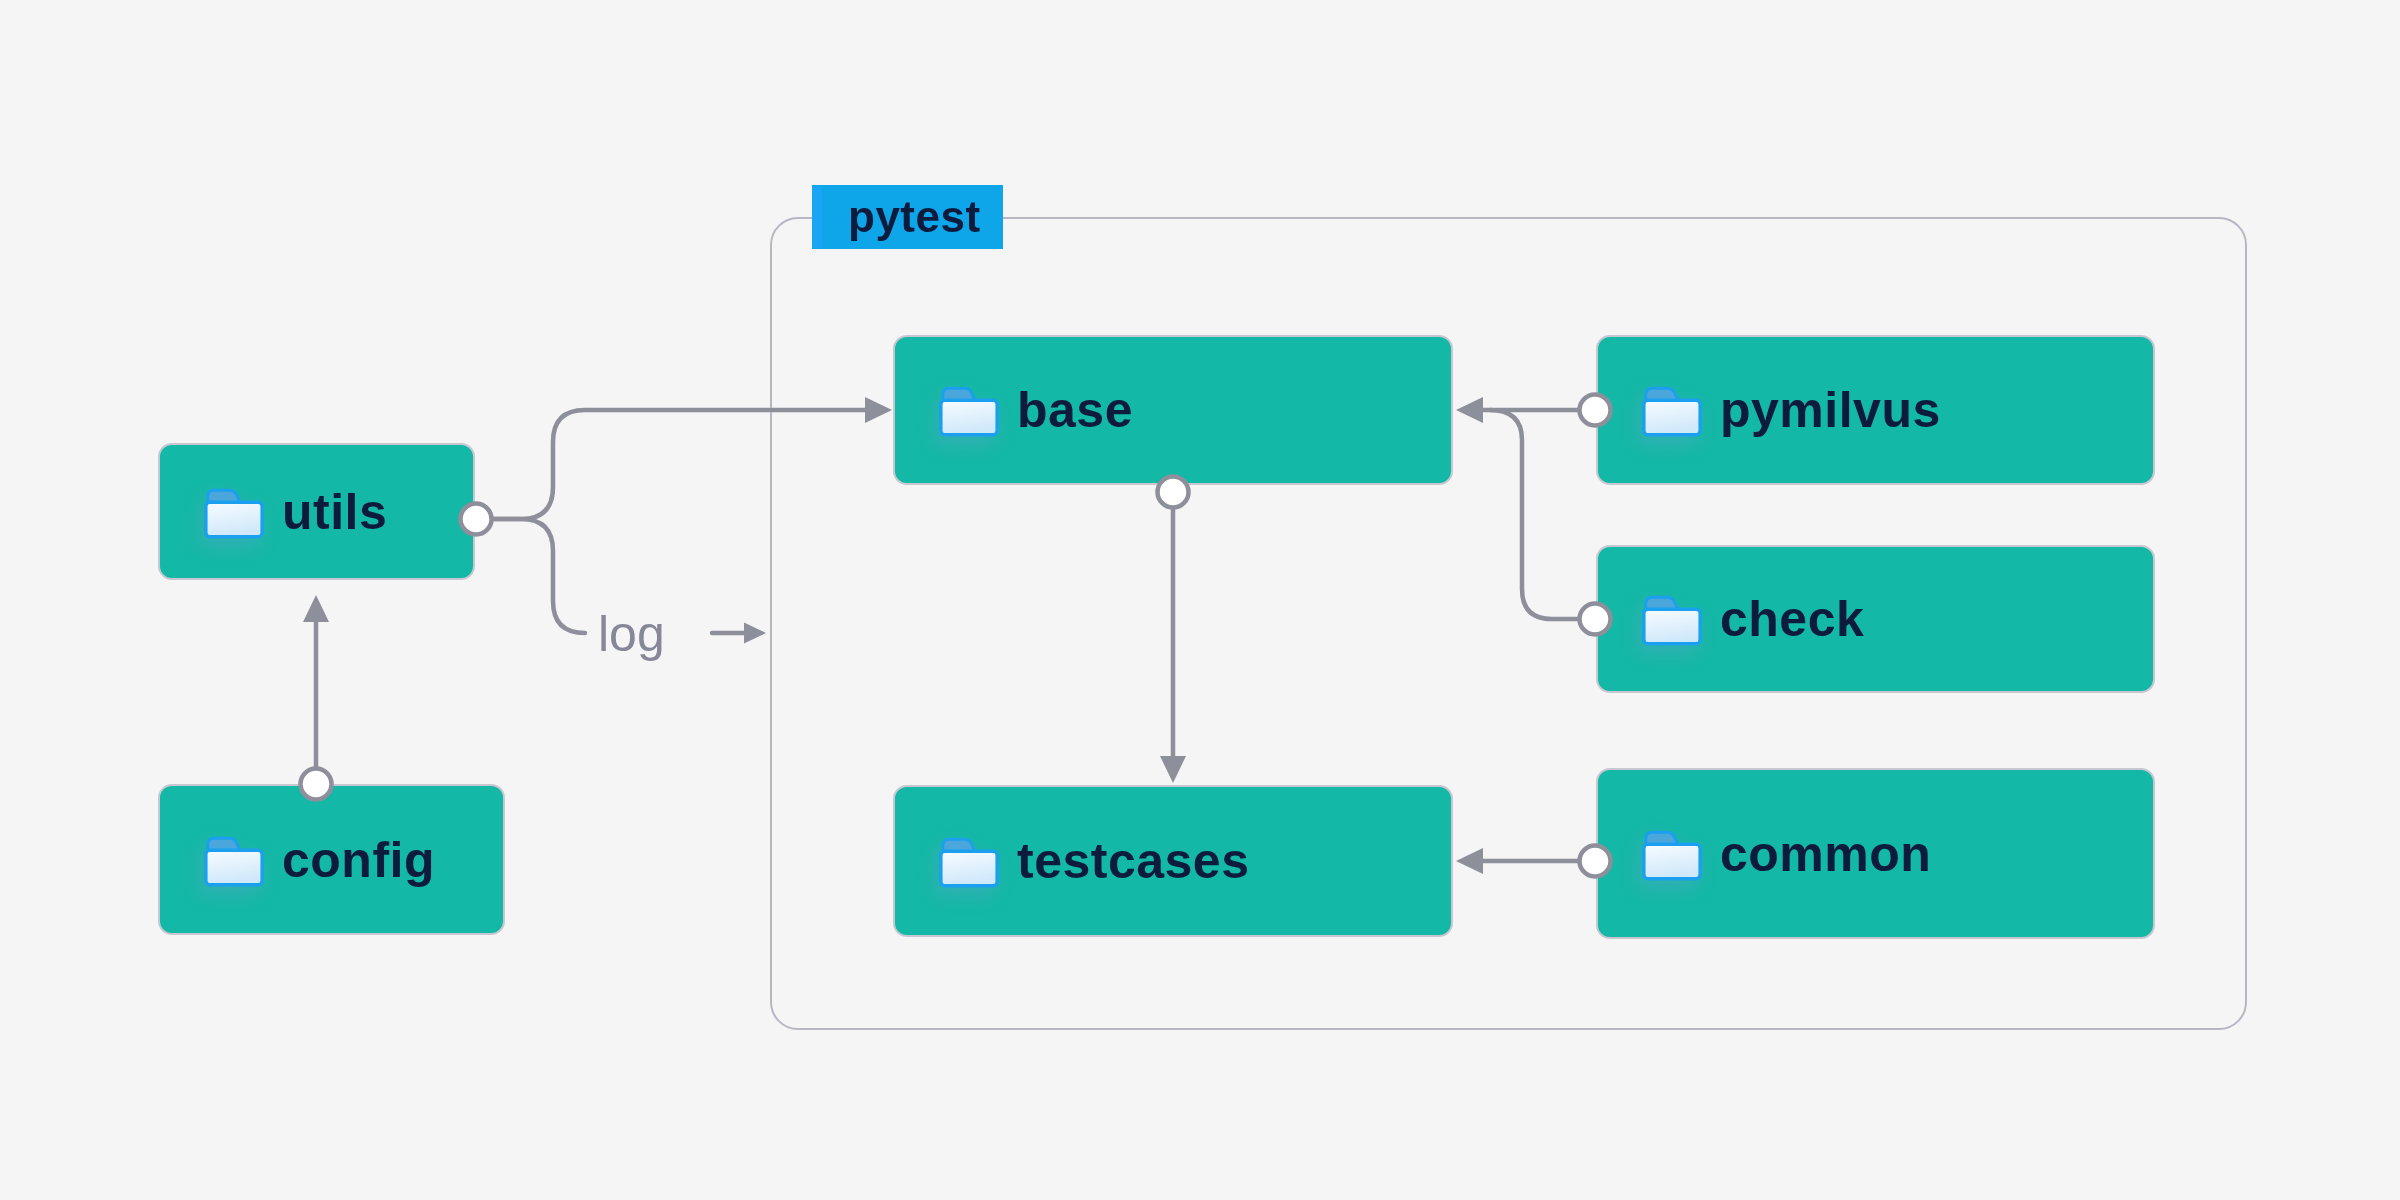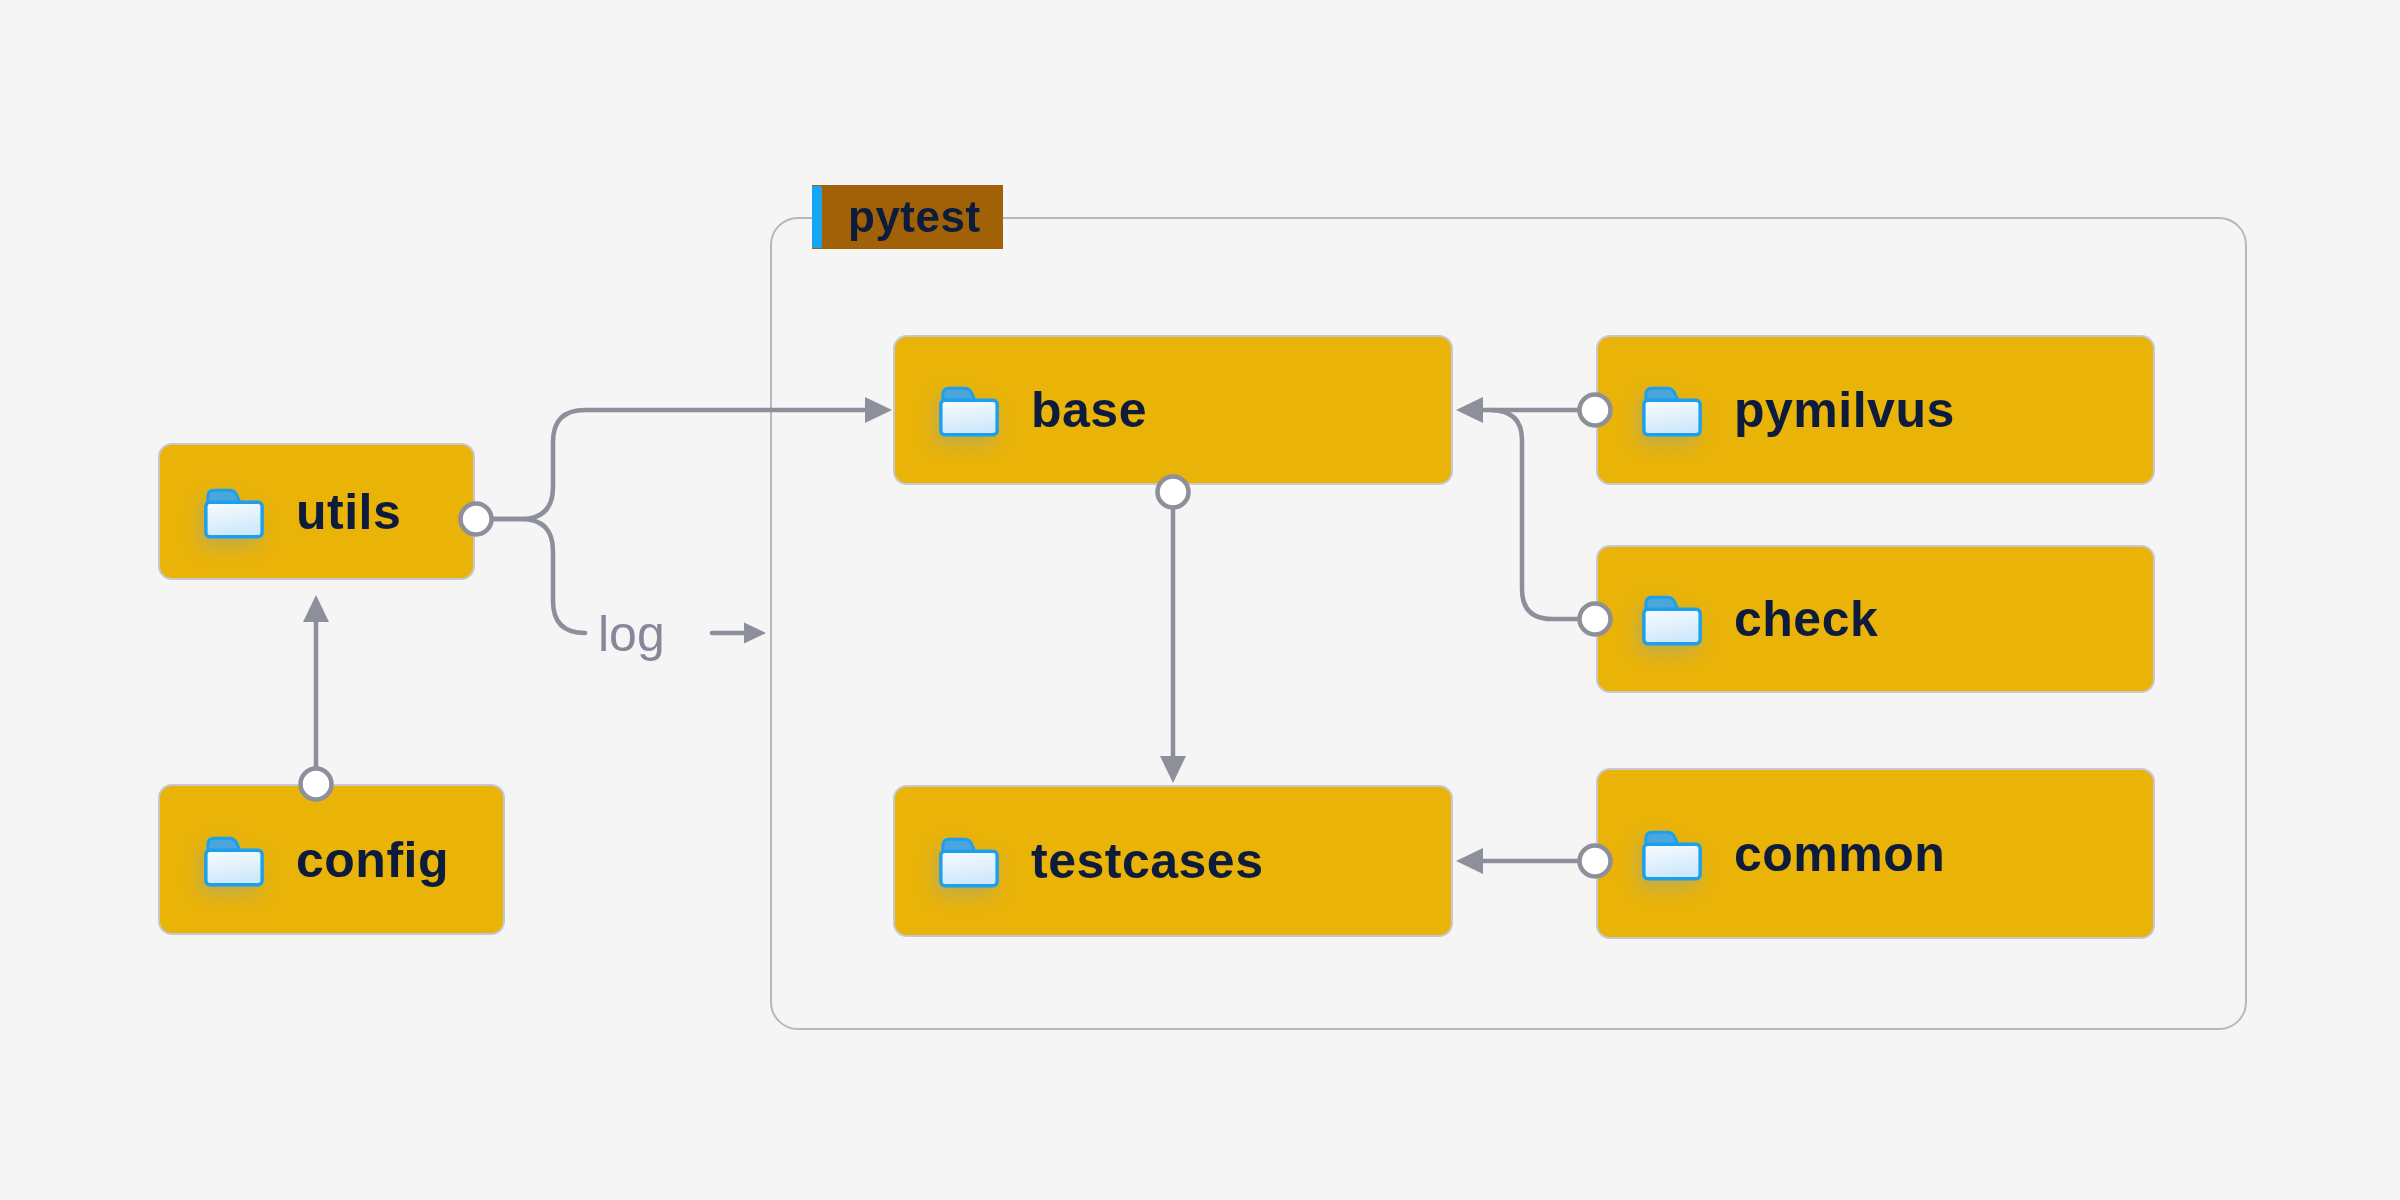--- a/index.html
+++ b/index.html
@@ -28,21 +28,21 @@
     box-sizing: border-box;
     z-index: 1;
   }
   .group-label {
     position: absolute;
     left: 812px;
     top: 185px;
     height: 64px;
     display: flex;
     align-items: center;
-    background: #a16207;
+    background: #0ea5e9;
     padding: 0 22px 0 0;
     z-index: 2;
   }
   .accent-bar {
     display: inline-block;
     width: 10px;
     height: 62px;
     background: #18a5f3;
     border-radius: 2px;
     margin-right: 26px;
@@ -50,28 +50,28 @@
   .group-label-text {
     font-size: 44px;
     font-weight: 700;
     color: #0d1b3c;
     letter-spacing: 0.5px;
   }
 
   
   .node {
     position: absolute;
-    background: #eab308;
+    background: #14b8a6;
     border: 2px solid #c6c7d1;
     border-radius: 14px;
     box-sizing: border-box;
     display: flex;
     align-items: center;
     padding-left: 42px;
-    gap: 30px;
+    gap: 16px;
     z-index: 2;
   }
   .node .nlabel {
     font-size: 50px;
     font-weight: 700;
     color: #0d1b3c;
     letter-spacing: 0.5px;
   }
   .folder {
     width: 64px;

